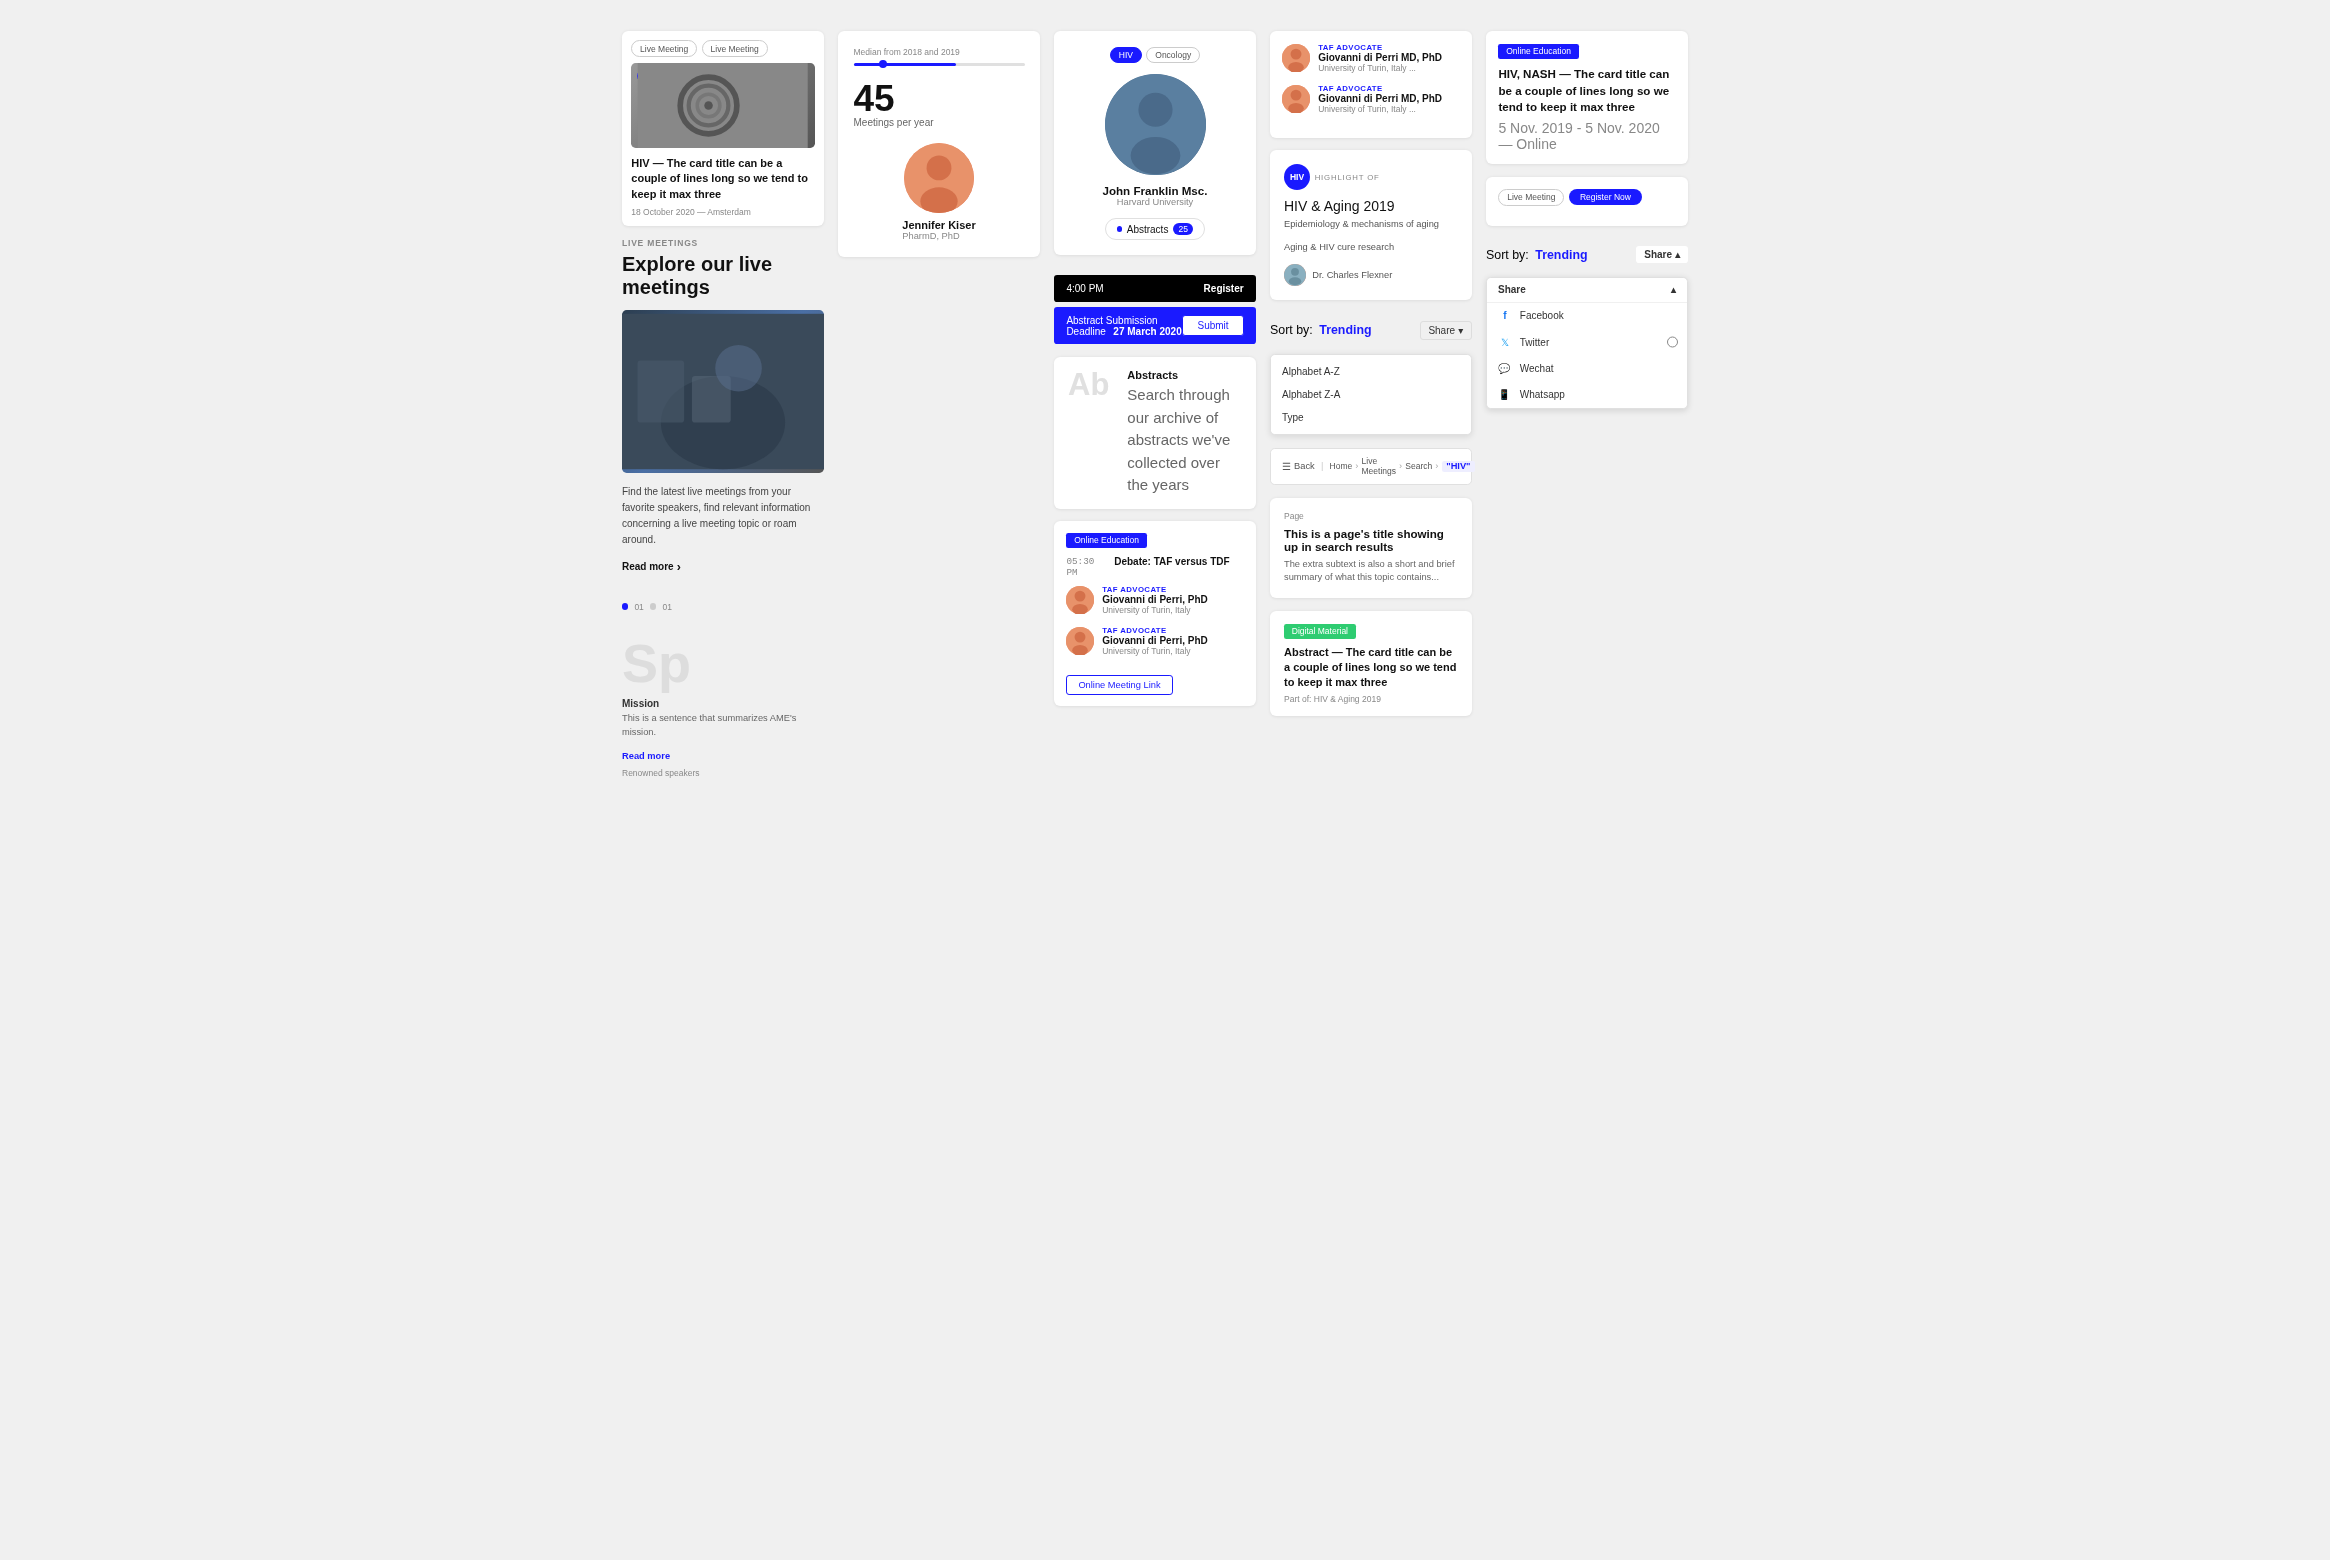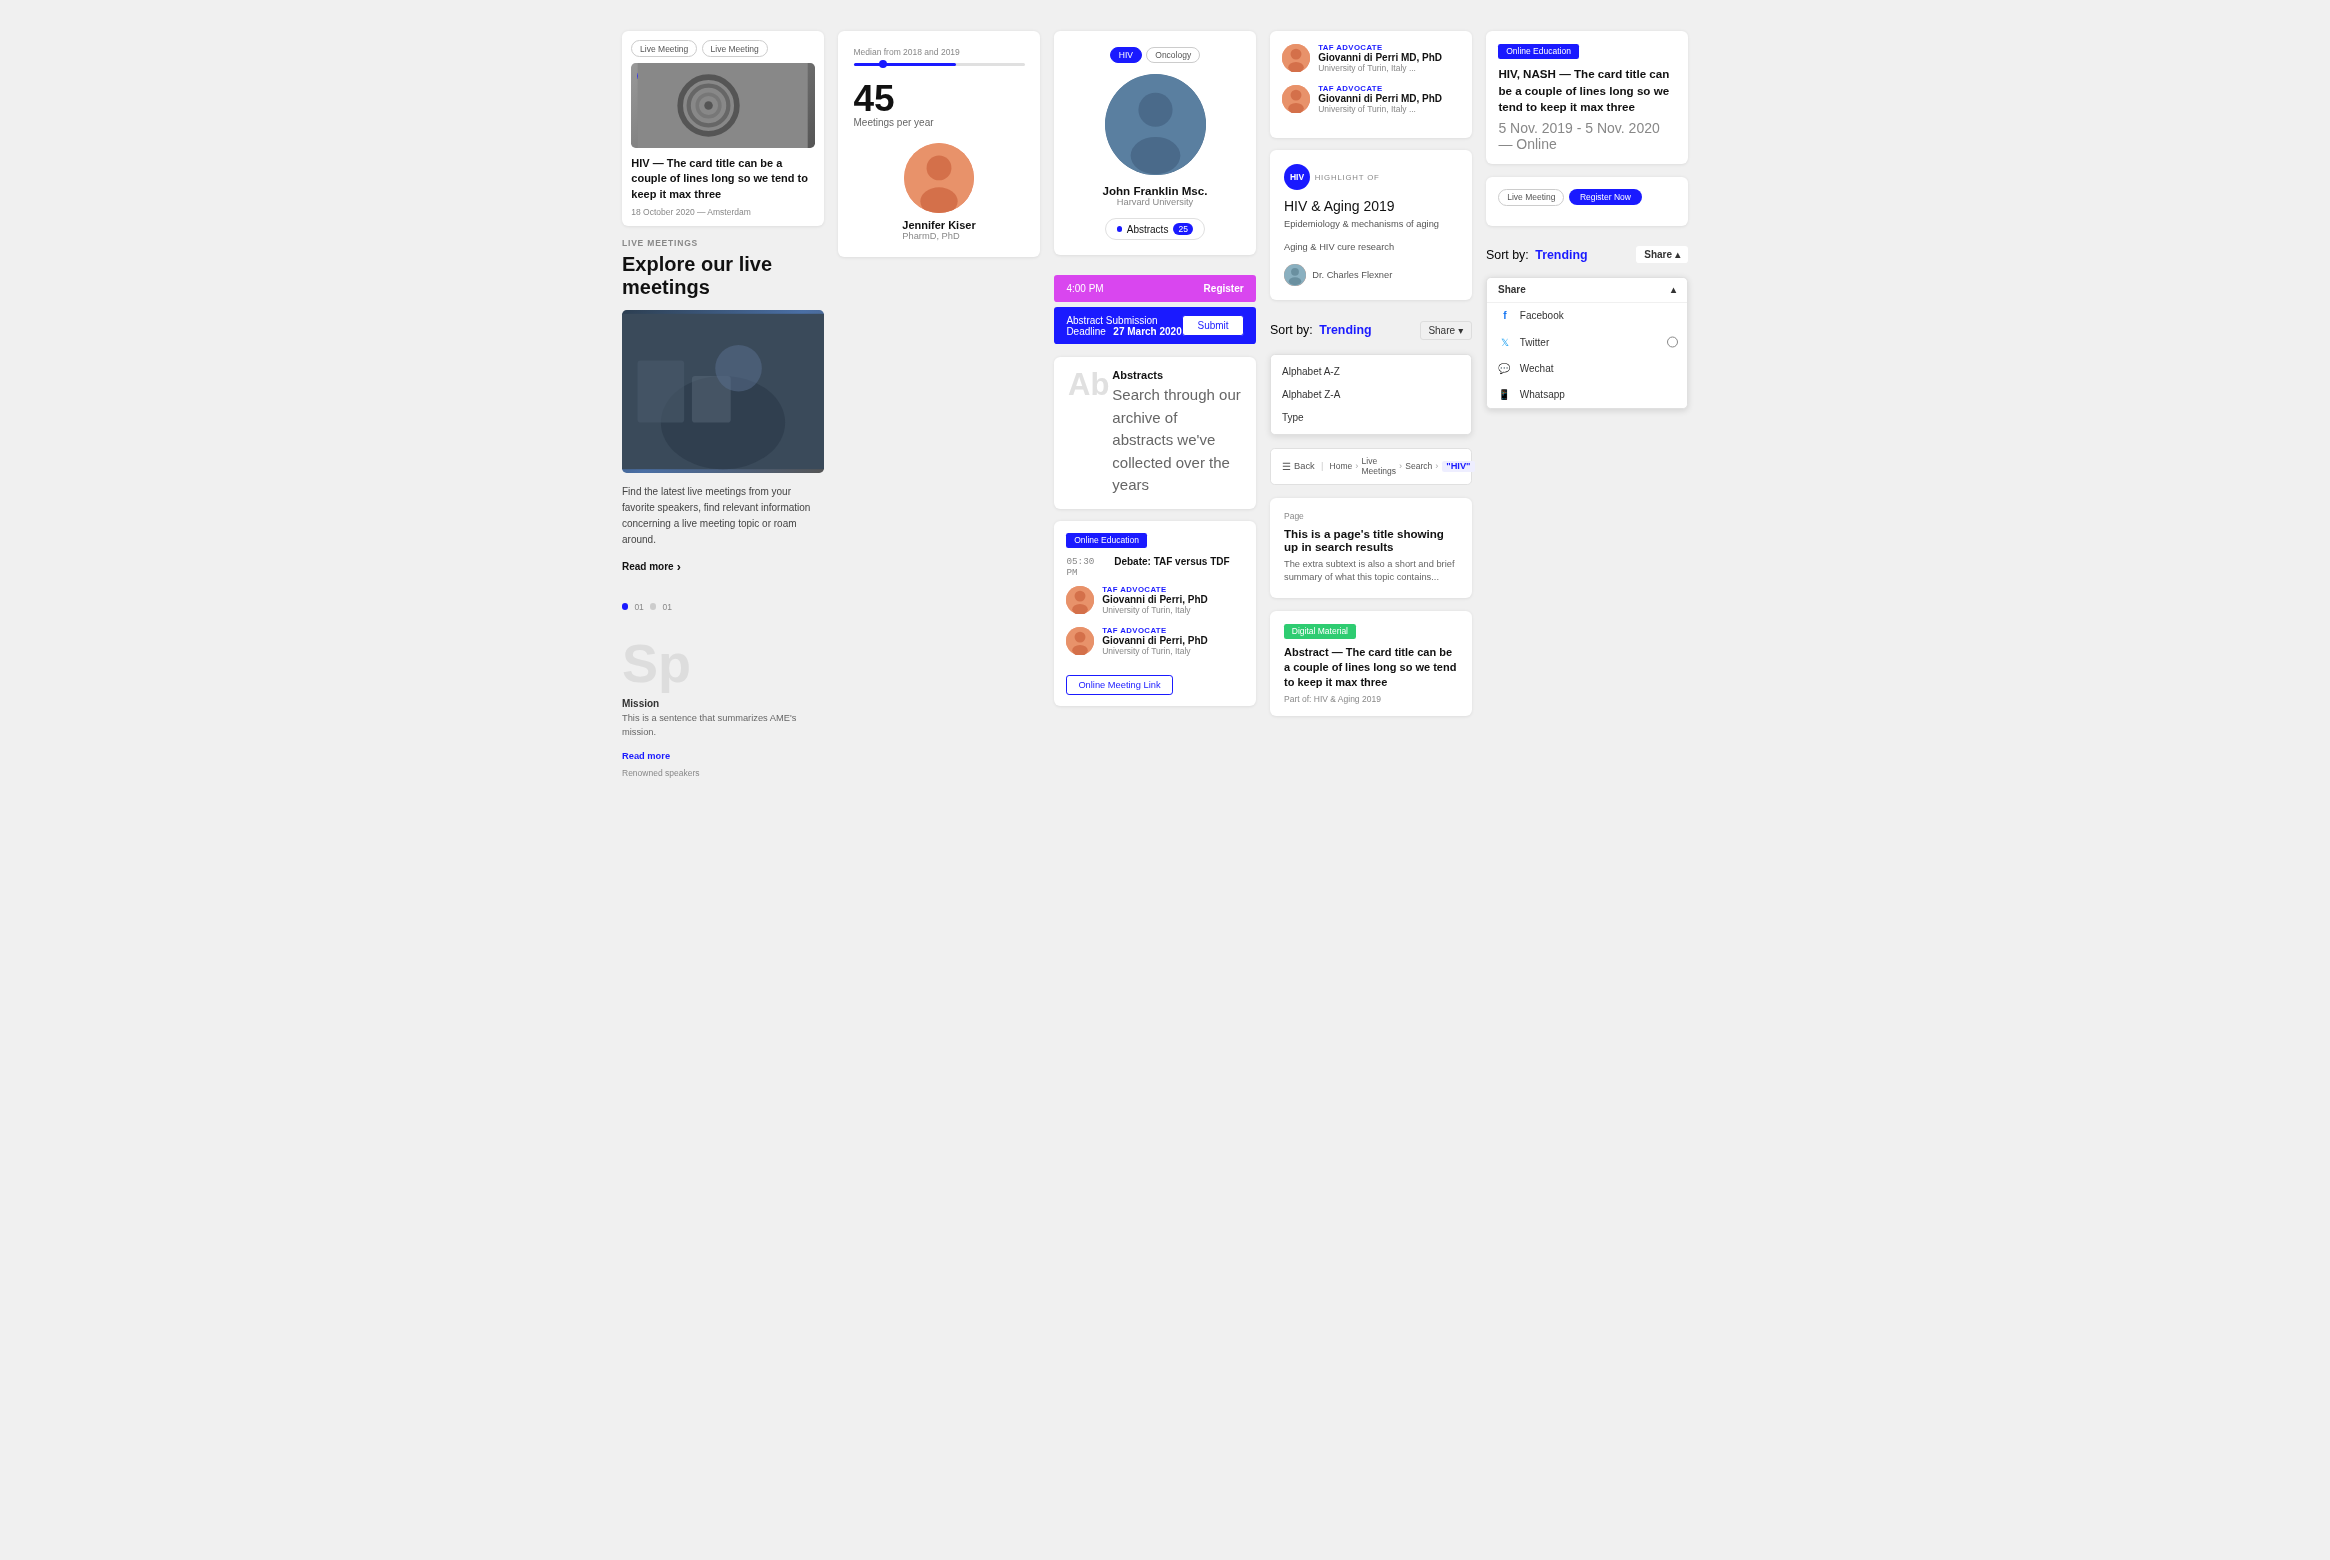--- a/index.html
+++ b/index.html
@@ -279,21 +279,21 @@
     }
     .abstracts-pill .count-badge {
       background: #1a1aff;
       color: #fff;
       border-radius: 7.8px;
       padding: 0.8px 5.4px;
       font-size: 8.5px;
     }
     .dot-small { width: 5.4px; height: 5.4px; border-radius: 50%; background: #1a1aff; display: inline-block; }
     .register-bar {
-      background: #d946ef;
+      background: #000000;
       color: #fff;
       padding: 7.8px 12.4px;
       font-size: 10px;
       display: flex;
       align-items: center;
       justify-content: space-between;
       border-radius: 3.1px;
       margin-top: 7.8px;
     }
     .register-bar .time-txt { font-size: 10px; }
@@ -436,21 +436,21 @@
     }
     .share-icon {
       width: 14px; height: 14px;
       display: inline-flex; align-items: center; justify-content: center;
       font-size: 10px;
     }
 
     
     .abstracts-card {
       padding: 12.4px 14px;
-      display: flex; gap: 3px; align-items: flex-start;
+      display: flex; gap: 18px; align-items: flex-start;
     }
     .abstracts-icon {
       font-size: 31px; font-weight: 800; color: #e0e0e0;
       line-height: 1; flex-shrink: 0;
     }
     .abstracts-card .ab-title {
       font-size: 11px; font-weight: 700; color: #111; margin-bottom: 3.1px;
     }
     .abstracts-card .ab-desc {
       font-size: 15px; color: #666; line-height: 1.5;

